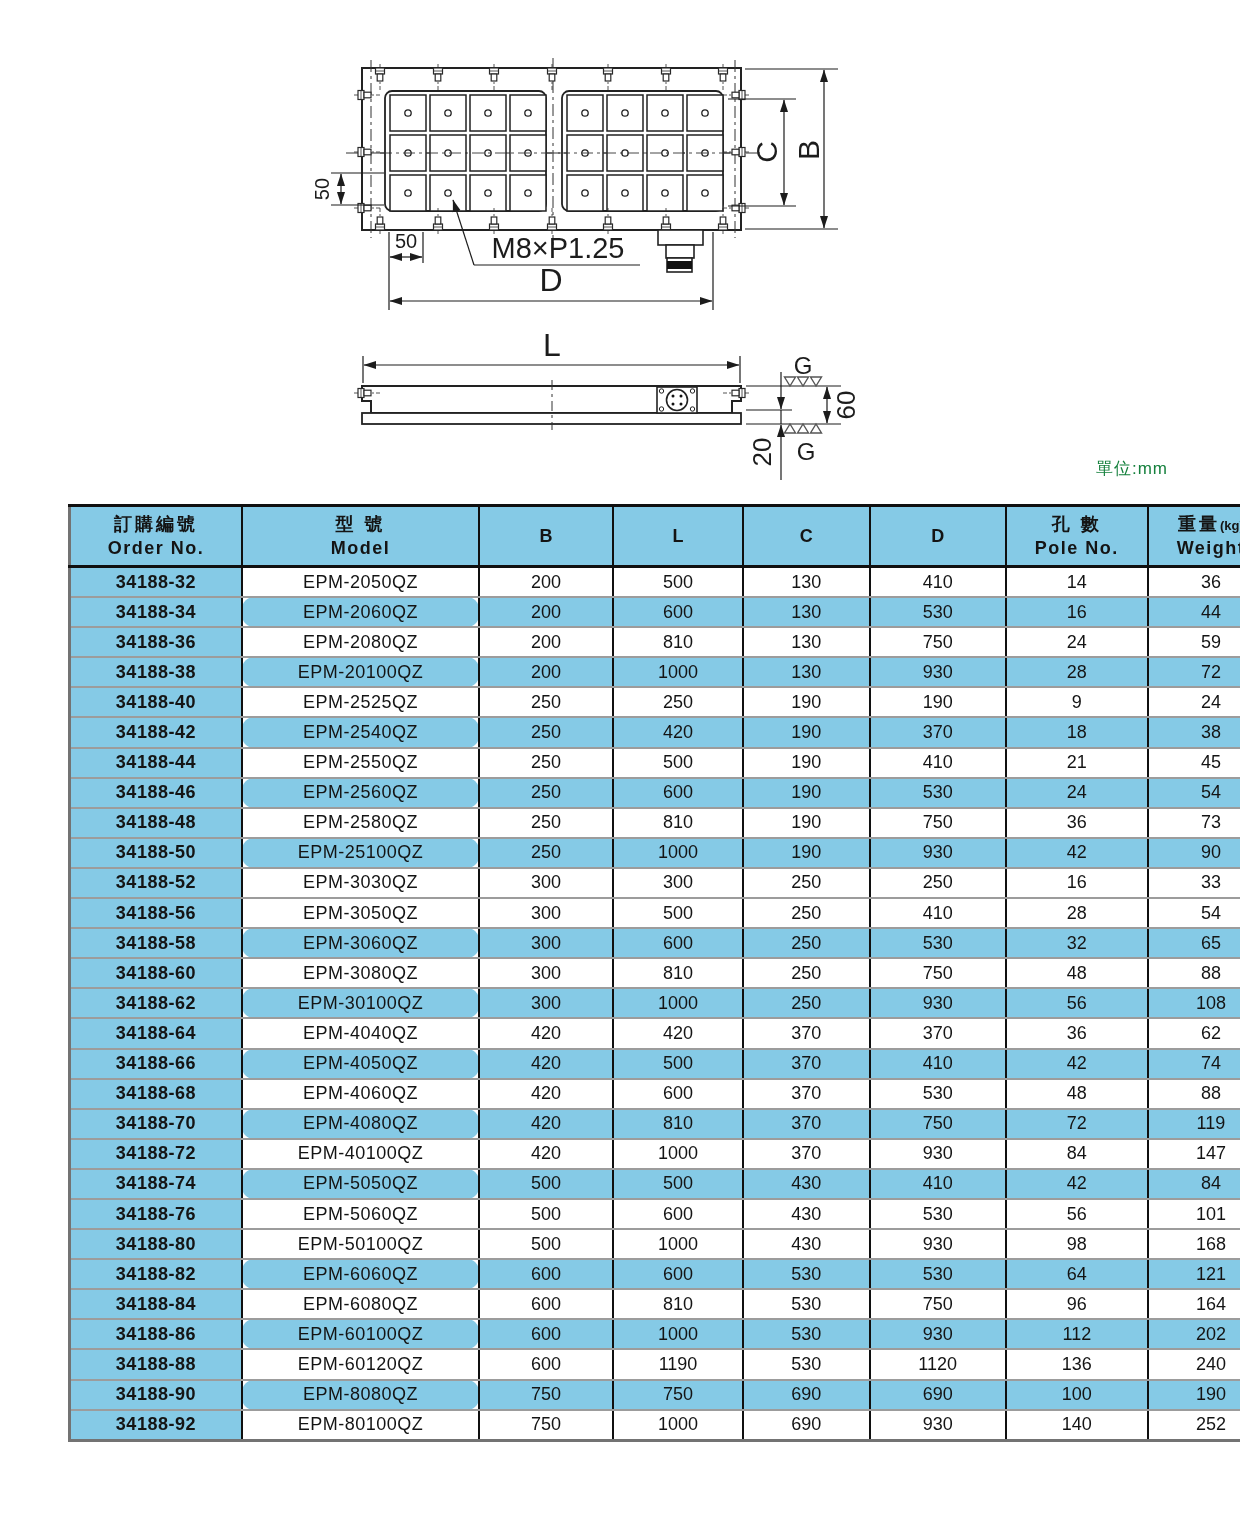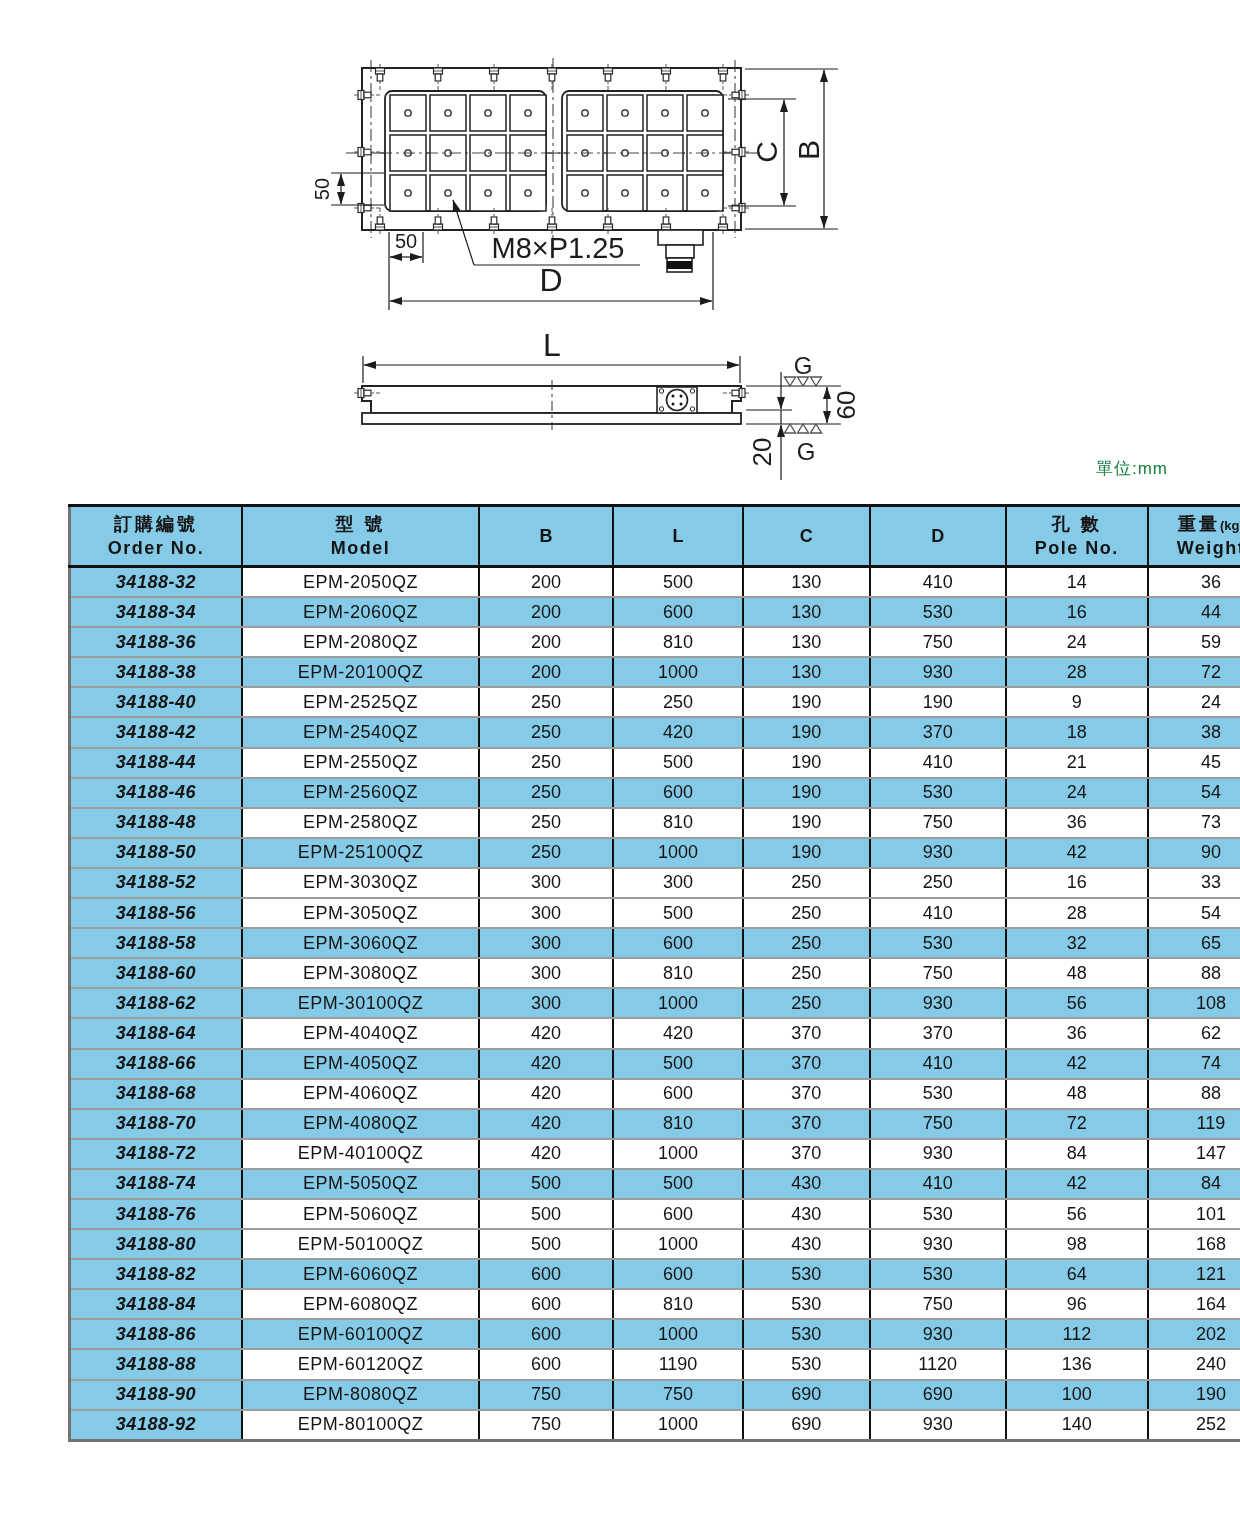--- a/index.html
+++ b/index.html
@@ -33,23 +33,23 @@
   }
   table.spec thead .zh{letter-spacing:3px;}
   table.spec thead .en{letter-spacing:1.5px;}
   table.spec thead .kg{font-size:13px;letter-spacing:0;font-weight:bold;text-align:center;}
   table.spec tbody td{
     height:28.1px;font-size:18px;background:#ffffff;white-space:nowrap;
   }
   table.spec tbody tr.alt td{background:var(--cyan,#85CAE6);}
   table.spec tbody td:first-child{
     background:var(--cyan,#85CAE6);
-    font-weight:bold;font-style:italic;letter-spacing:0.5px;
+    font-weight:bold;letter-spacing:0.5px;
   }
-  table.spec tbody td:nth-child(2){letter-spacing:0.5px;}
+  table.spec tbody td:nth-child(2){letter-spacing:0.5px;border-radius:12px;}
 </style>
 </head>
 <body>
 
 <svg class="drawing" width="1240" height="480" viewBox="0 0 1240 480">
   <defs>
     <marker id="arr" markerWidth="13" markerHeight="9" refX="12" refY="4.5" orient="auto" markerUnits="userSpaceOnUse">
       <path d="M0,0.5 L12.5,4.5 L0,8.5 Z" fill="#1c1c1c"></path>
     </marker>
     <g id="bolt">

